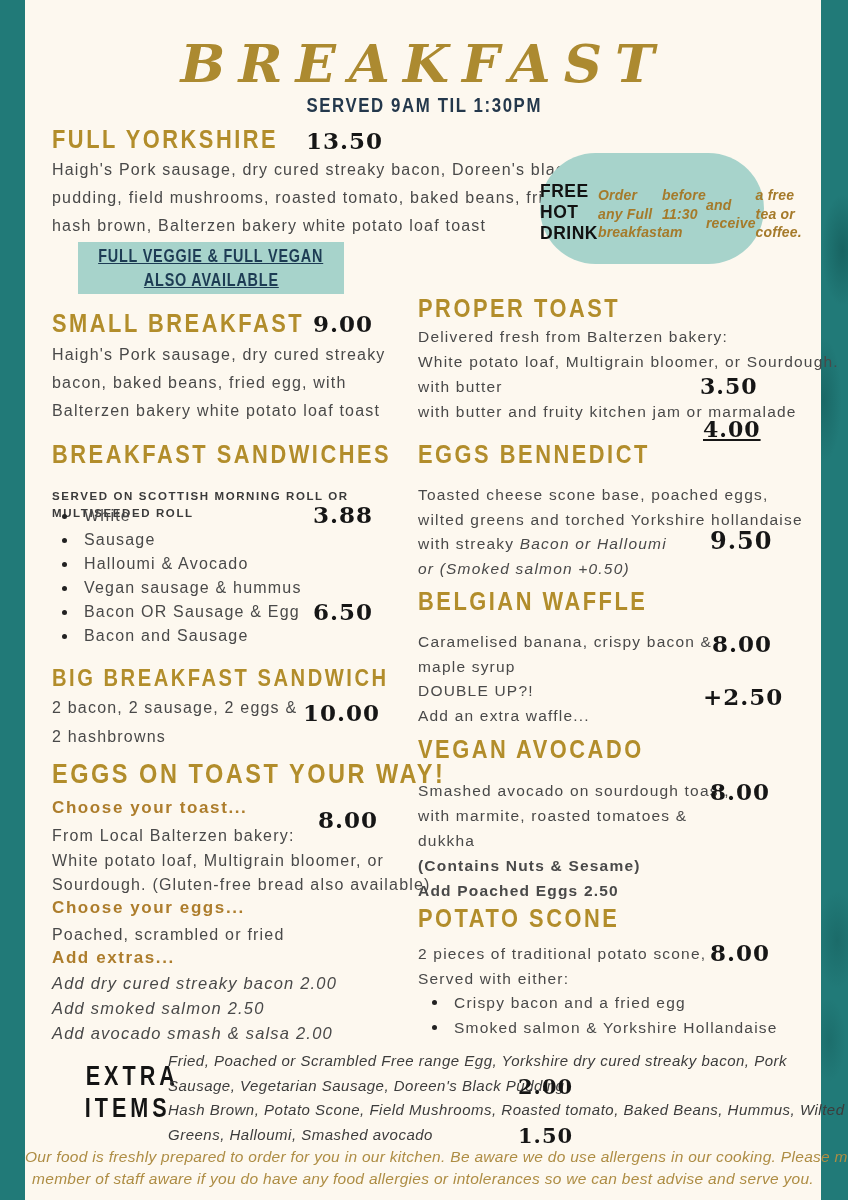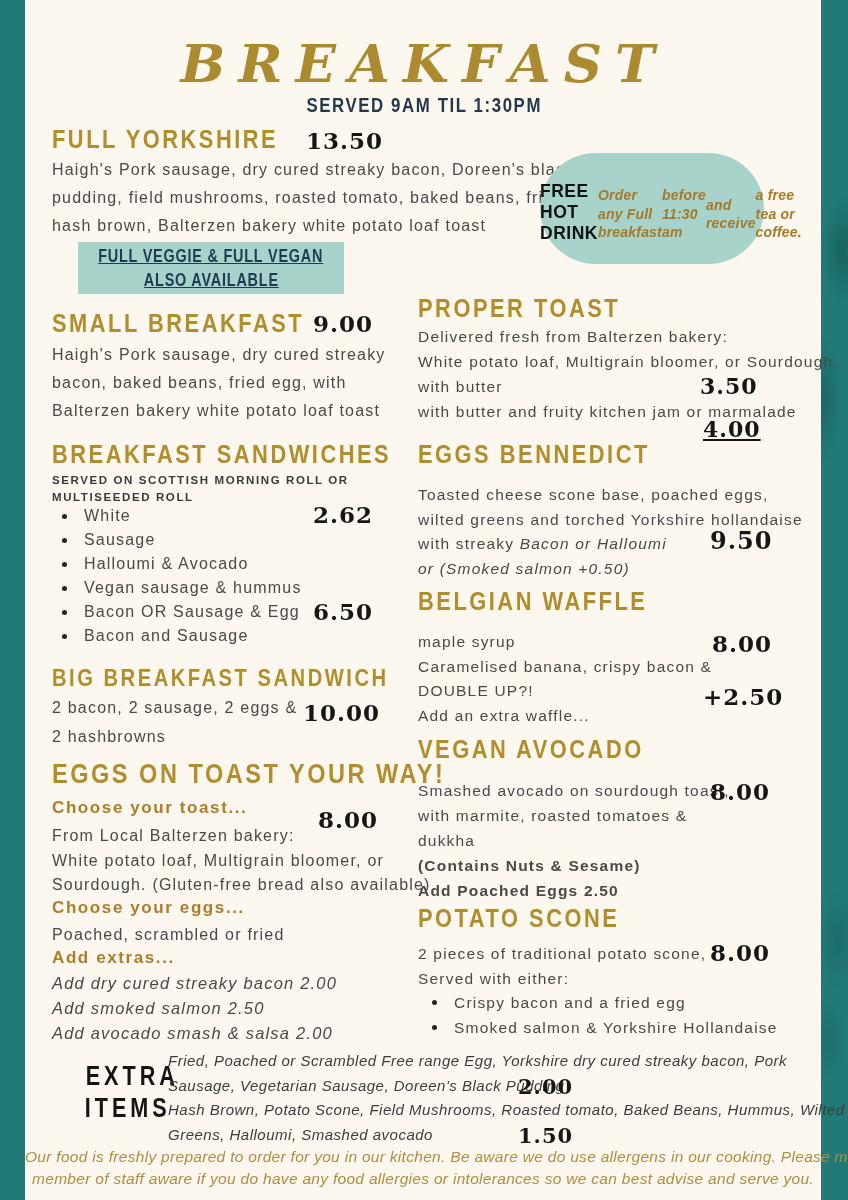--- a/index.html
+++ b/index.html
@@ -80,21 +80,21 @@
 
   <div class="abs" style="left:52px;top:310px;"><span class="h-gold cond">SMALL BREAKFAST</span></div>
   <div class="abs price" style="left:313px;top:310px;">9.00</div>
   <div class="abs body" style="left:52px;top:341px;">
     <div>Haigh's Pork sausage, dry cured streaky</div>
     <div>bacon, baked beans, fried egg, with</div>
     <div>Balterzen bakery white potato loaf toast</div>
   </div>
 
   <div class="abs" style="left:52px;top:441px;"><span class="h-gold cond">BREAKFAST SANDWICHES</span></div>
-  <div class="abs sublabel" style="left:52px;top:472px;">
+  <div class="abs sublabel" style="left:52px;top:488px;">
     <div>SERVED ON SCOTTISH MORNING ROLL OR</div>
     <div>MULTISEEDED ROLL</div>
   </div>
   <div class="abs" style="left:62px;top:504px;">
     <div class="bullet-row body" style="height:24px;">
         <span class="dot"></span>
         <span>White</span>
       </div>
     <div class="bullet-row body" style="height:24px;">
         <span class="dot"></span>
@@ -110,21 +110,21 @@
       </div>
     <div class="bullet-row body" style="height:24px;">
         <span class="dot"></span>
         <span>Bacon OR Sausage &amp; Egg</span>
       </div>
     <div class="bullet-row body" style="height:24px;">
         <span class="dot"></span>
         <span>Bacon and Sausage</span>
       </div>
   </div>
-  <div class="abs price" style="left:313px;top:501px;">2.62</div>
+  <div class="abs price" style="left:313px;top:501px;">3.88</div>
   <div class="abs price" style="left:313px;top:598px;">6.50</div>
 
   <div class="abs" style="left:52px;top:666px;"><span class="h-gold cond" style="font-size:24px;">BIG BREAKFAST SANDWICH</span></div>
   <div class="abs body" style="left:52px;top:693px;line-height:29px;">
     <div>2 bacon, 2 sausage, 2 eggs &amp;</div>
     <div>2 hashbrowns</div>
   </div>
   <div class="abs price" style="left:303px;top:699px;">10.00</div>
 
   <div class="abs" style="left:52px;top:760px;"><span class="h-gold big cond">EGGS ON TOAST YOUR WAY!</span></div>
@@ -158,22 +158,22 @@
   <div class="abs body lh24" style="left:418px;top:483px;font-size:15.5px;">
     <div>Toasted cheese scone base, poached eggs,</div>
     <div>wilted greens and torched Yorkshire hollandaise</div>
     <div><span>with streaky </span><span class="italic">Bacon or Halloumi</span></div>
     <div class="italic">or (Smoked salmon +0.50)</div>
   </div>
   <div class="abs price" style="left:710px;top:526px;font-size:24px;">9.50</div>
 
   <div class="abs" style="left:418px;top:588px;"><span class="h-gold cond">BELGIAN WAFFLE</span></div>
   <div class="abs body lh24" style="left:418px;top:630px;font-size:15.5px;">
+    <div>Caramelised banana, crispy bacon &amp;</div>
     <div>maple syrup</div>
-    <div>Caramelised banana, crispy bacon &amp;</div>
     <div>DOUBLE UP?!</div>
     <div>Add an extra waffle...</div>
   </div>
   <div class="abs price" style="left:712px;top:630px;">8.00</div>
   <div class="abs price" style="left:703px;top:683px;">+2.50</div>
 
   <div class="abs" style="left:418px;top:736px;"><span class="h-gold cond">VEGAN AVOCADO</span></div>
   <div class="abs body lh25" style="left:418px;top:778px;font-size:15.5px;">
     <div>Smashed avocado on sourdough toast,</div>
     <div>with marmite, roasted tomatoes &amp;</div>

